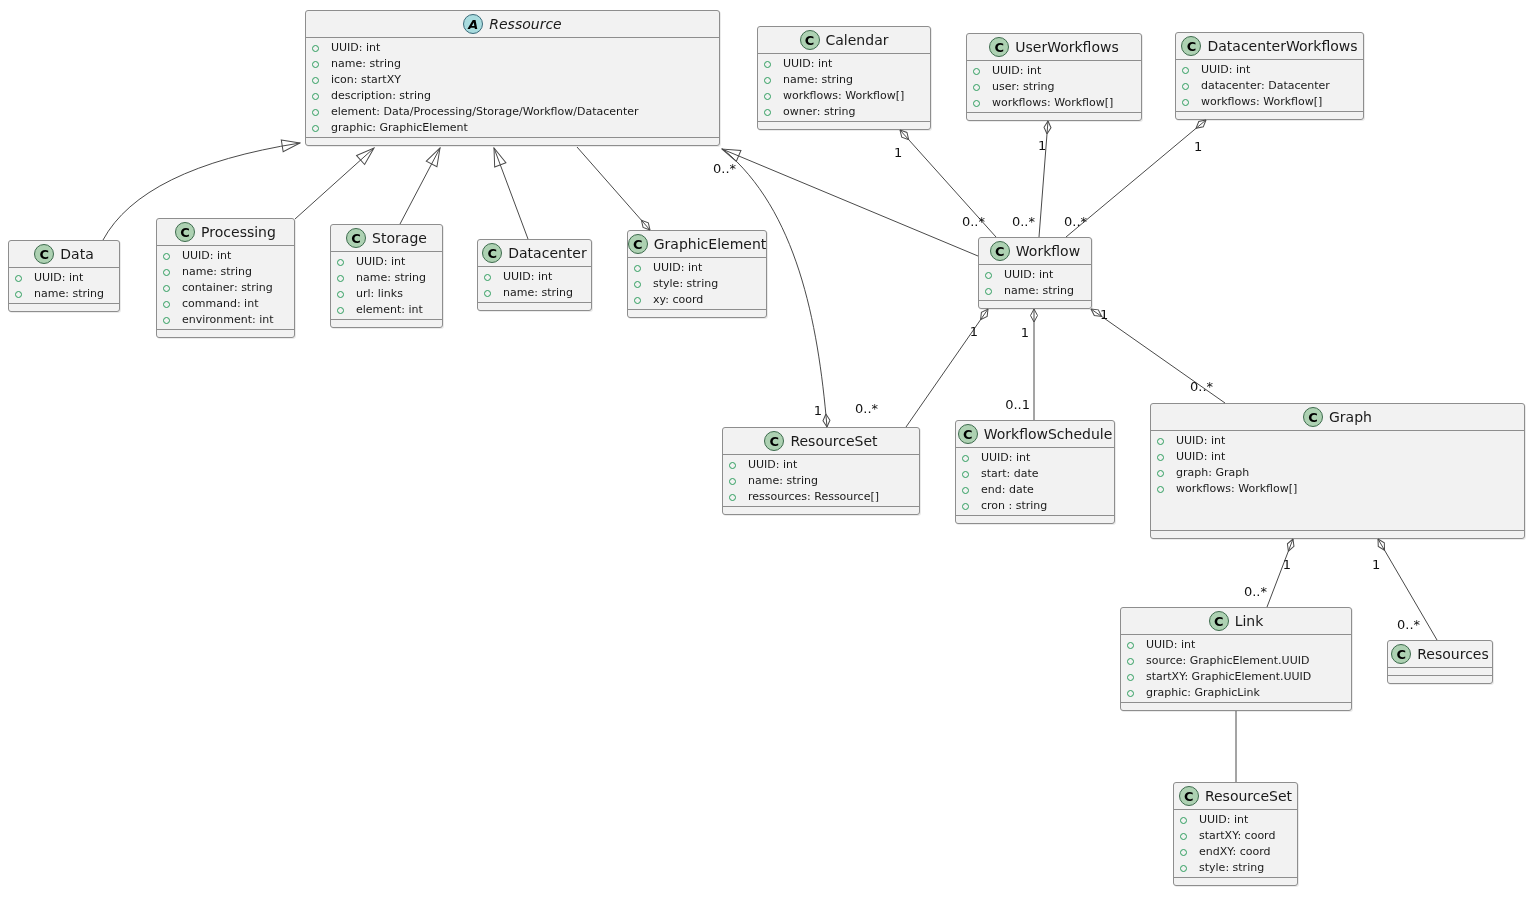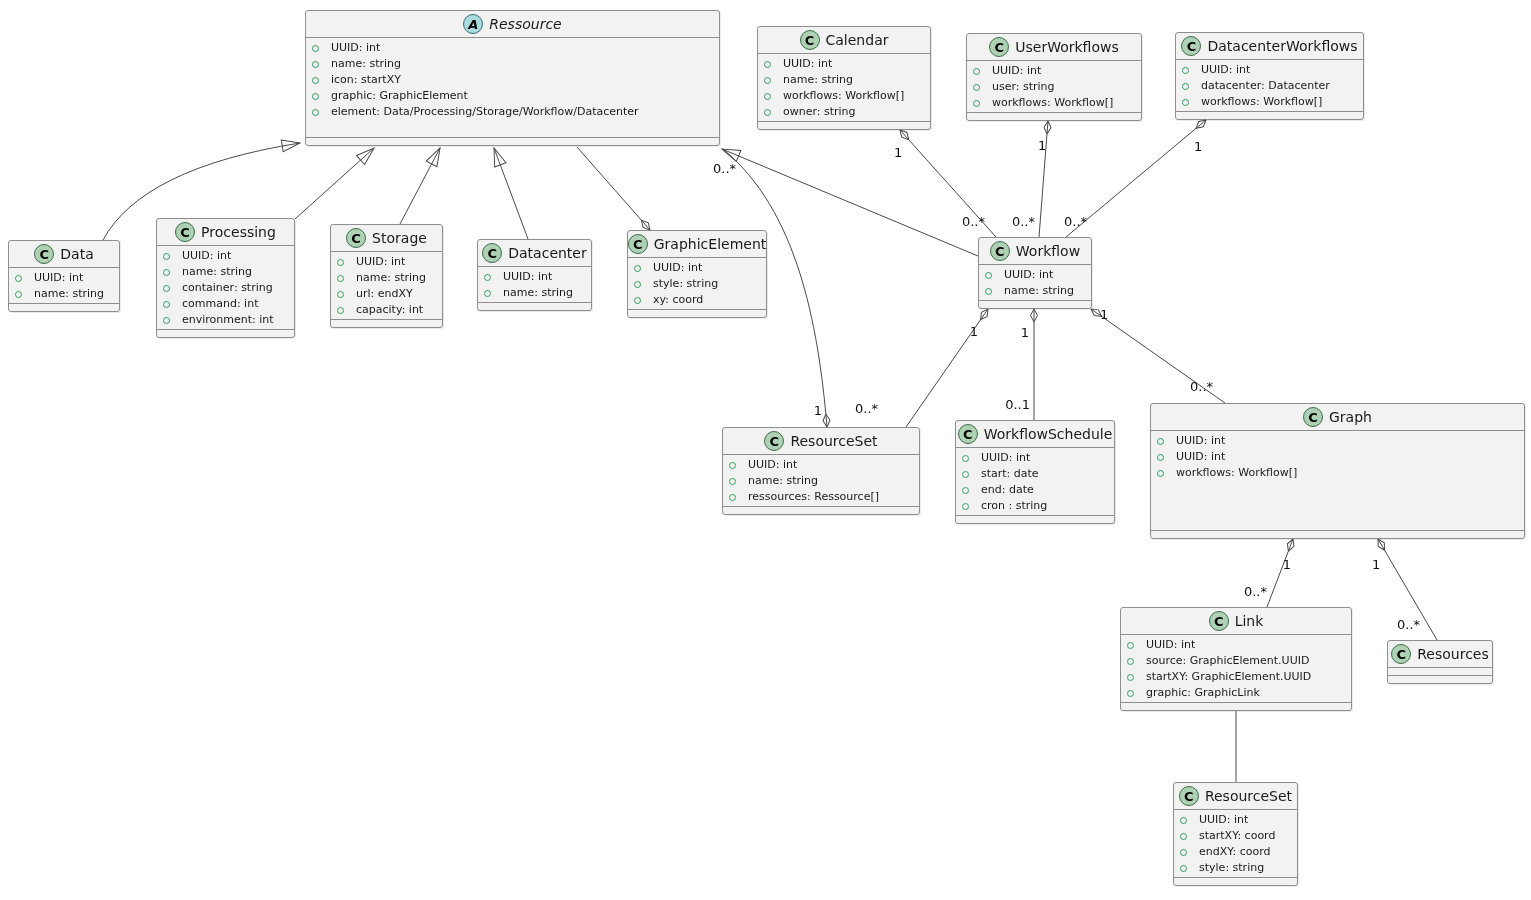--- a/index.html
+++ b/index.html
@@ -41,26 +41,30 @@
         <div class="attr">
           <i class="viz"></i>
           <span>name: string</span>
         </div>
         <div class="attr">
           <i class="viz"></i>
           <span>icon: startXY</span>
         </div>
         <div class="attr">
           <i class="viz"></i>
+          <span>description: string</span>
+        </div>
+        <div class="attr">
+          <i class="viz"></i>
+          <span>element: Data/Processing/Storage/Workflow/Datacenter</span>
+        </div>
+        <div class="attr">
+          <i class="viz"></i>
           <span>graphic: GraphicElement</span>
         </div>
-        <div class="attr">
-          <i class="viz"></i>
-          <span>element: Data/Processing/Storage/Workflow/Datacenter</span>
-        </div>
       </div>
     <div class="strip"></div>
   </div>
 
   <div class="uml-class" style="left:757px;top:26px;width:174px;height:104px;">
     <div class="cls-title">
       <span class="circ">C</span>
       <span class="cls-name">Calendar</span>
     </div>
     <div class="attrs">
@@ -185,25 +189,25 @@
         <div class="attr">
           <i class="viz"></i>
           <span>UUID: int</span>
         </div>
         <div class="attr">
           <i class="viz"></i>
           <span>name: string</span>
         </div>
         <div class="attr">
           <i class="viz"></i>
-          <span>url: endXY</span>
-        </div>
-        <div class="attr">
-          <i class="viz"></i>
-          <span>capacity: int</span>
+          <span>url: links</span>
+        </div>
+        <div class="attr">
+          <i class="viz"></i>
+          <span>element: int</span>
         </div>
       </div>
     <div class="strip"></div>
   </div>
 
   <div class="uml-class" style="left:477px;top:239px;width:115px;height:72px;">
     <div class="cls-title">
       <span class="circ">C</span>
       <span class="cls-name">Datacenter</span>
     </div>
@@ -314,20 +318,24 @@
       <span class="cls-name">Graph</span>
     </div>
     <div class="attrs">
         <div class="attr">
           <i class="viz"></i>
           <span>UUID: int</span>
         </div>
         <div class="attr">
           <i class="viz"></i>
           <span>UUID: int</span>
+        </div>
+        <div class="attr">
+          <i class="viz"></i>
+          <span>graph: Graph</span>
         </div>
         <div class="attr">
           <i class="viz"></i>
           <span>workflows: Workflow[]</span>
         </div>
       </div>
     <div class="strip"></div>
   </div>
 
   <div class="uml-class" style="left:1120px;top:607px;width:232px;height:104px;">

